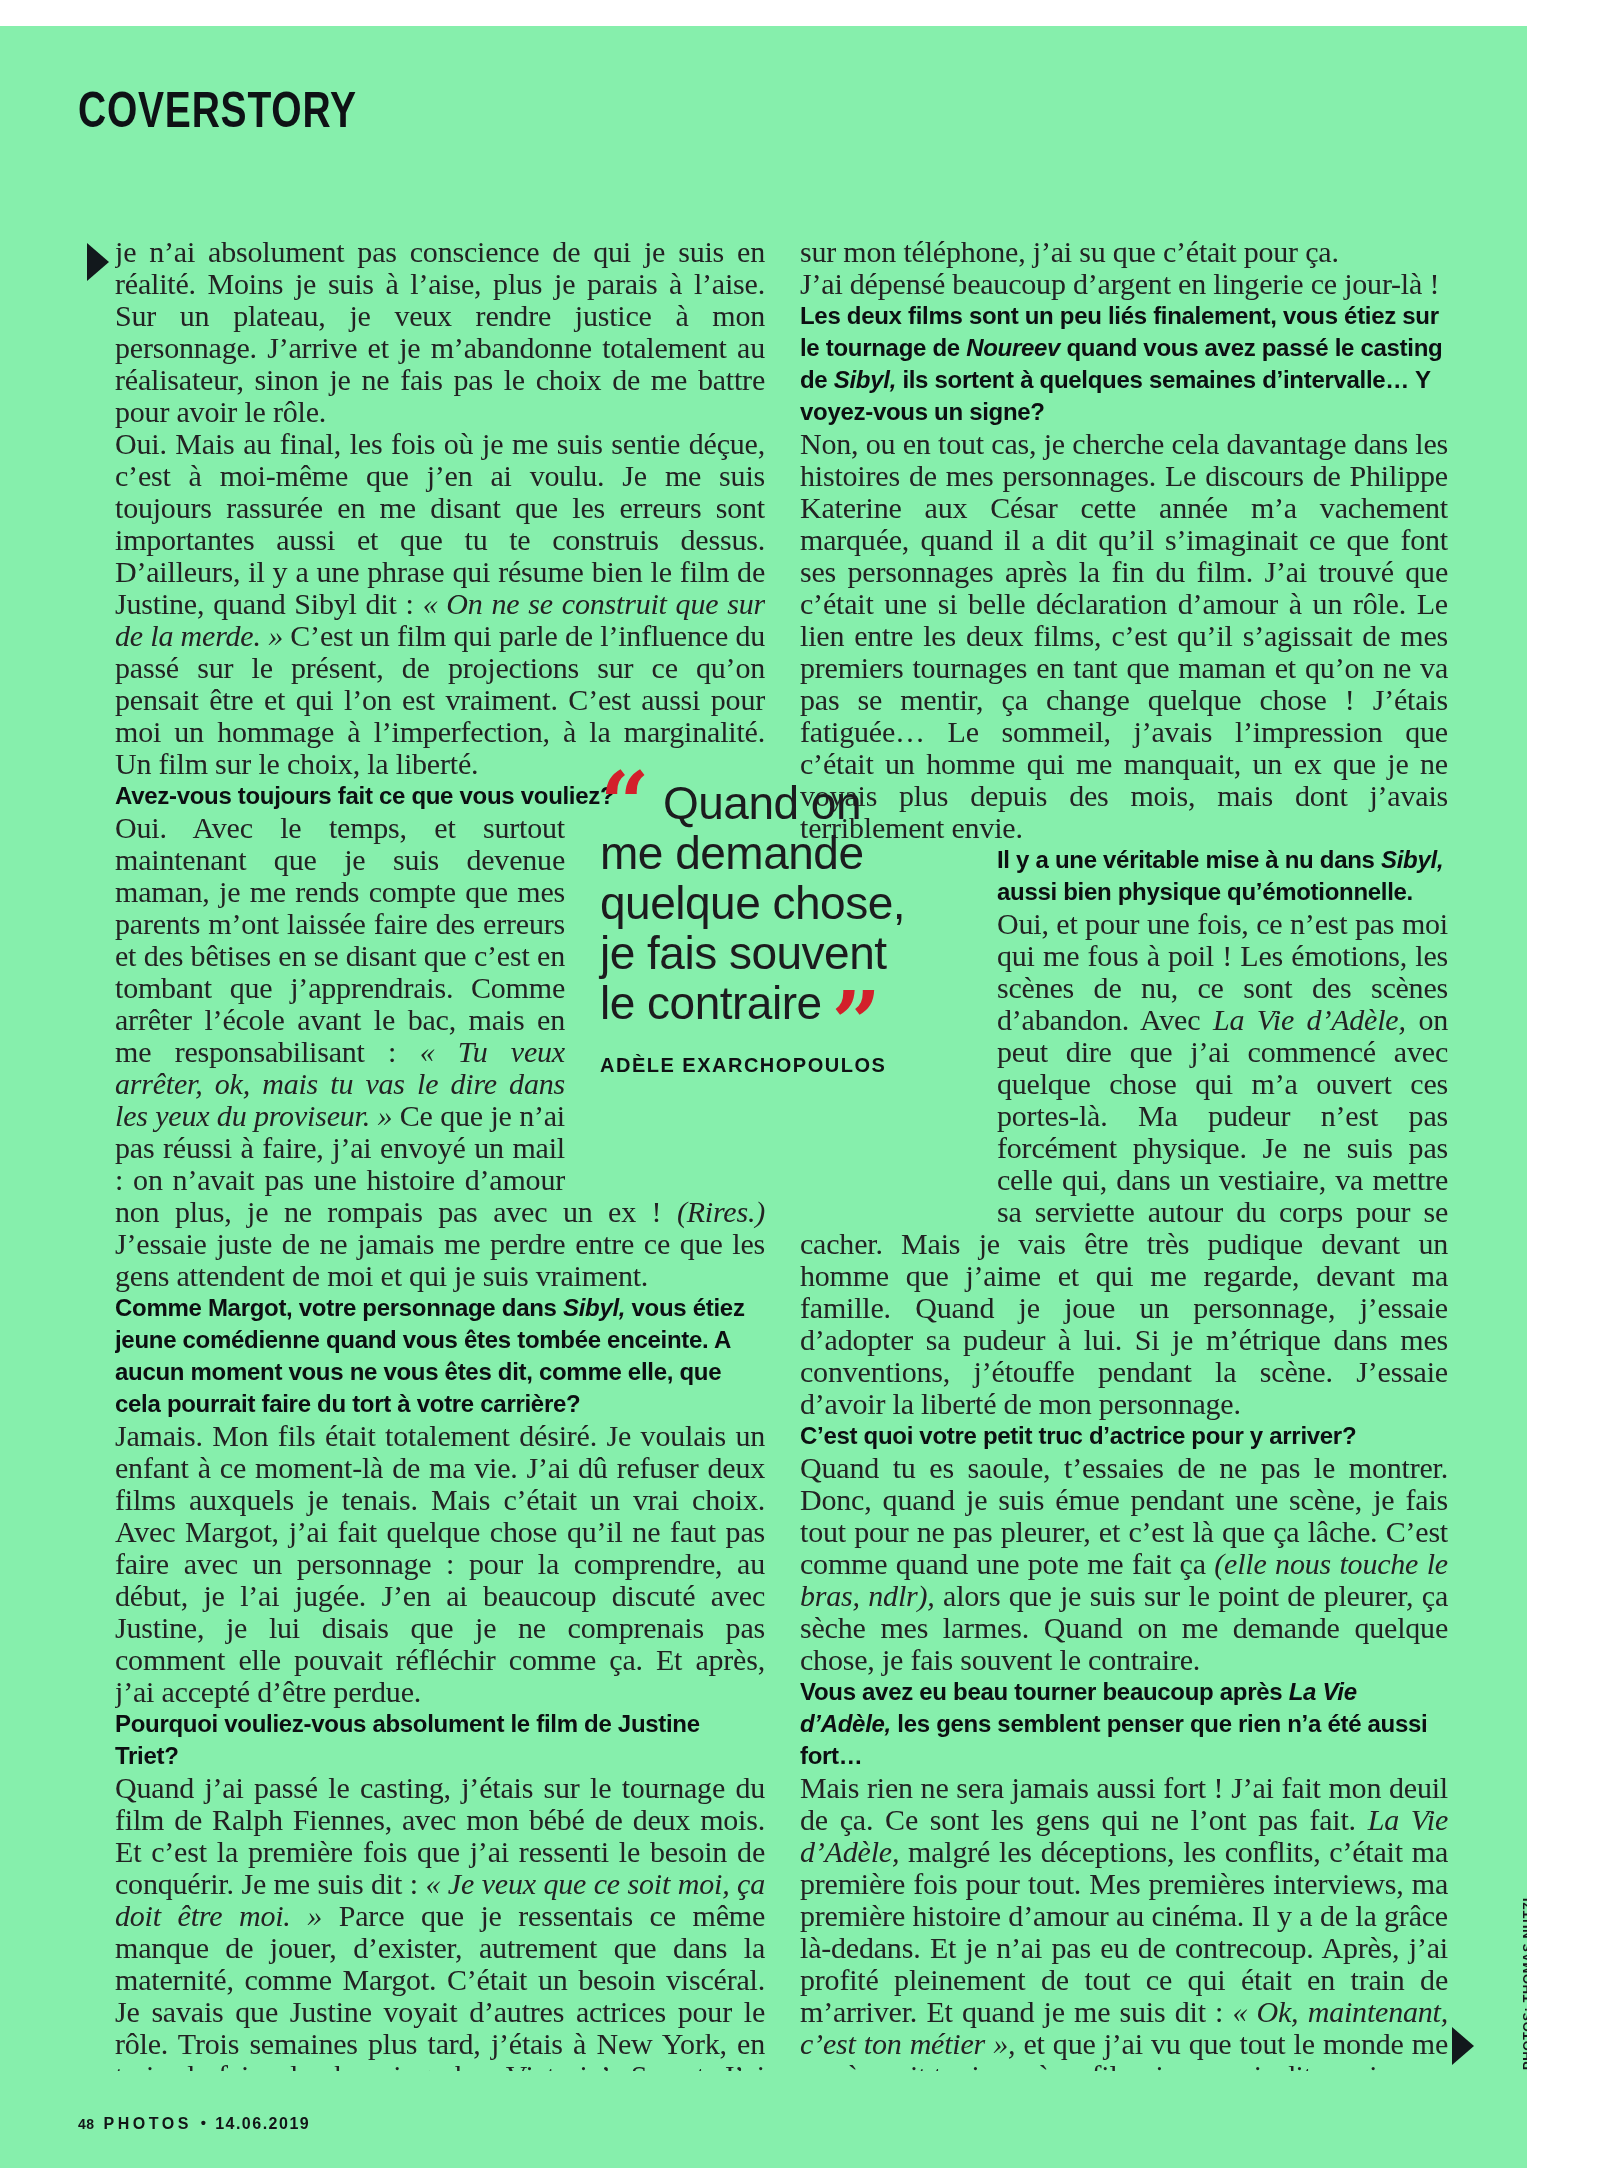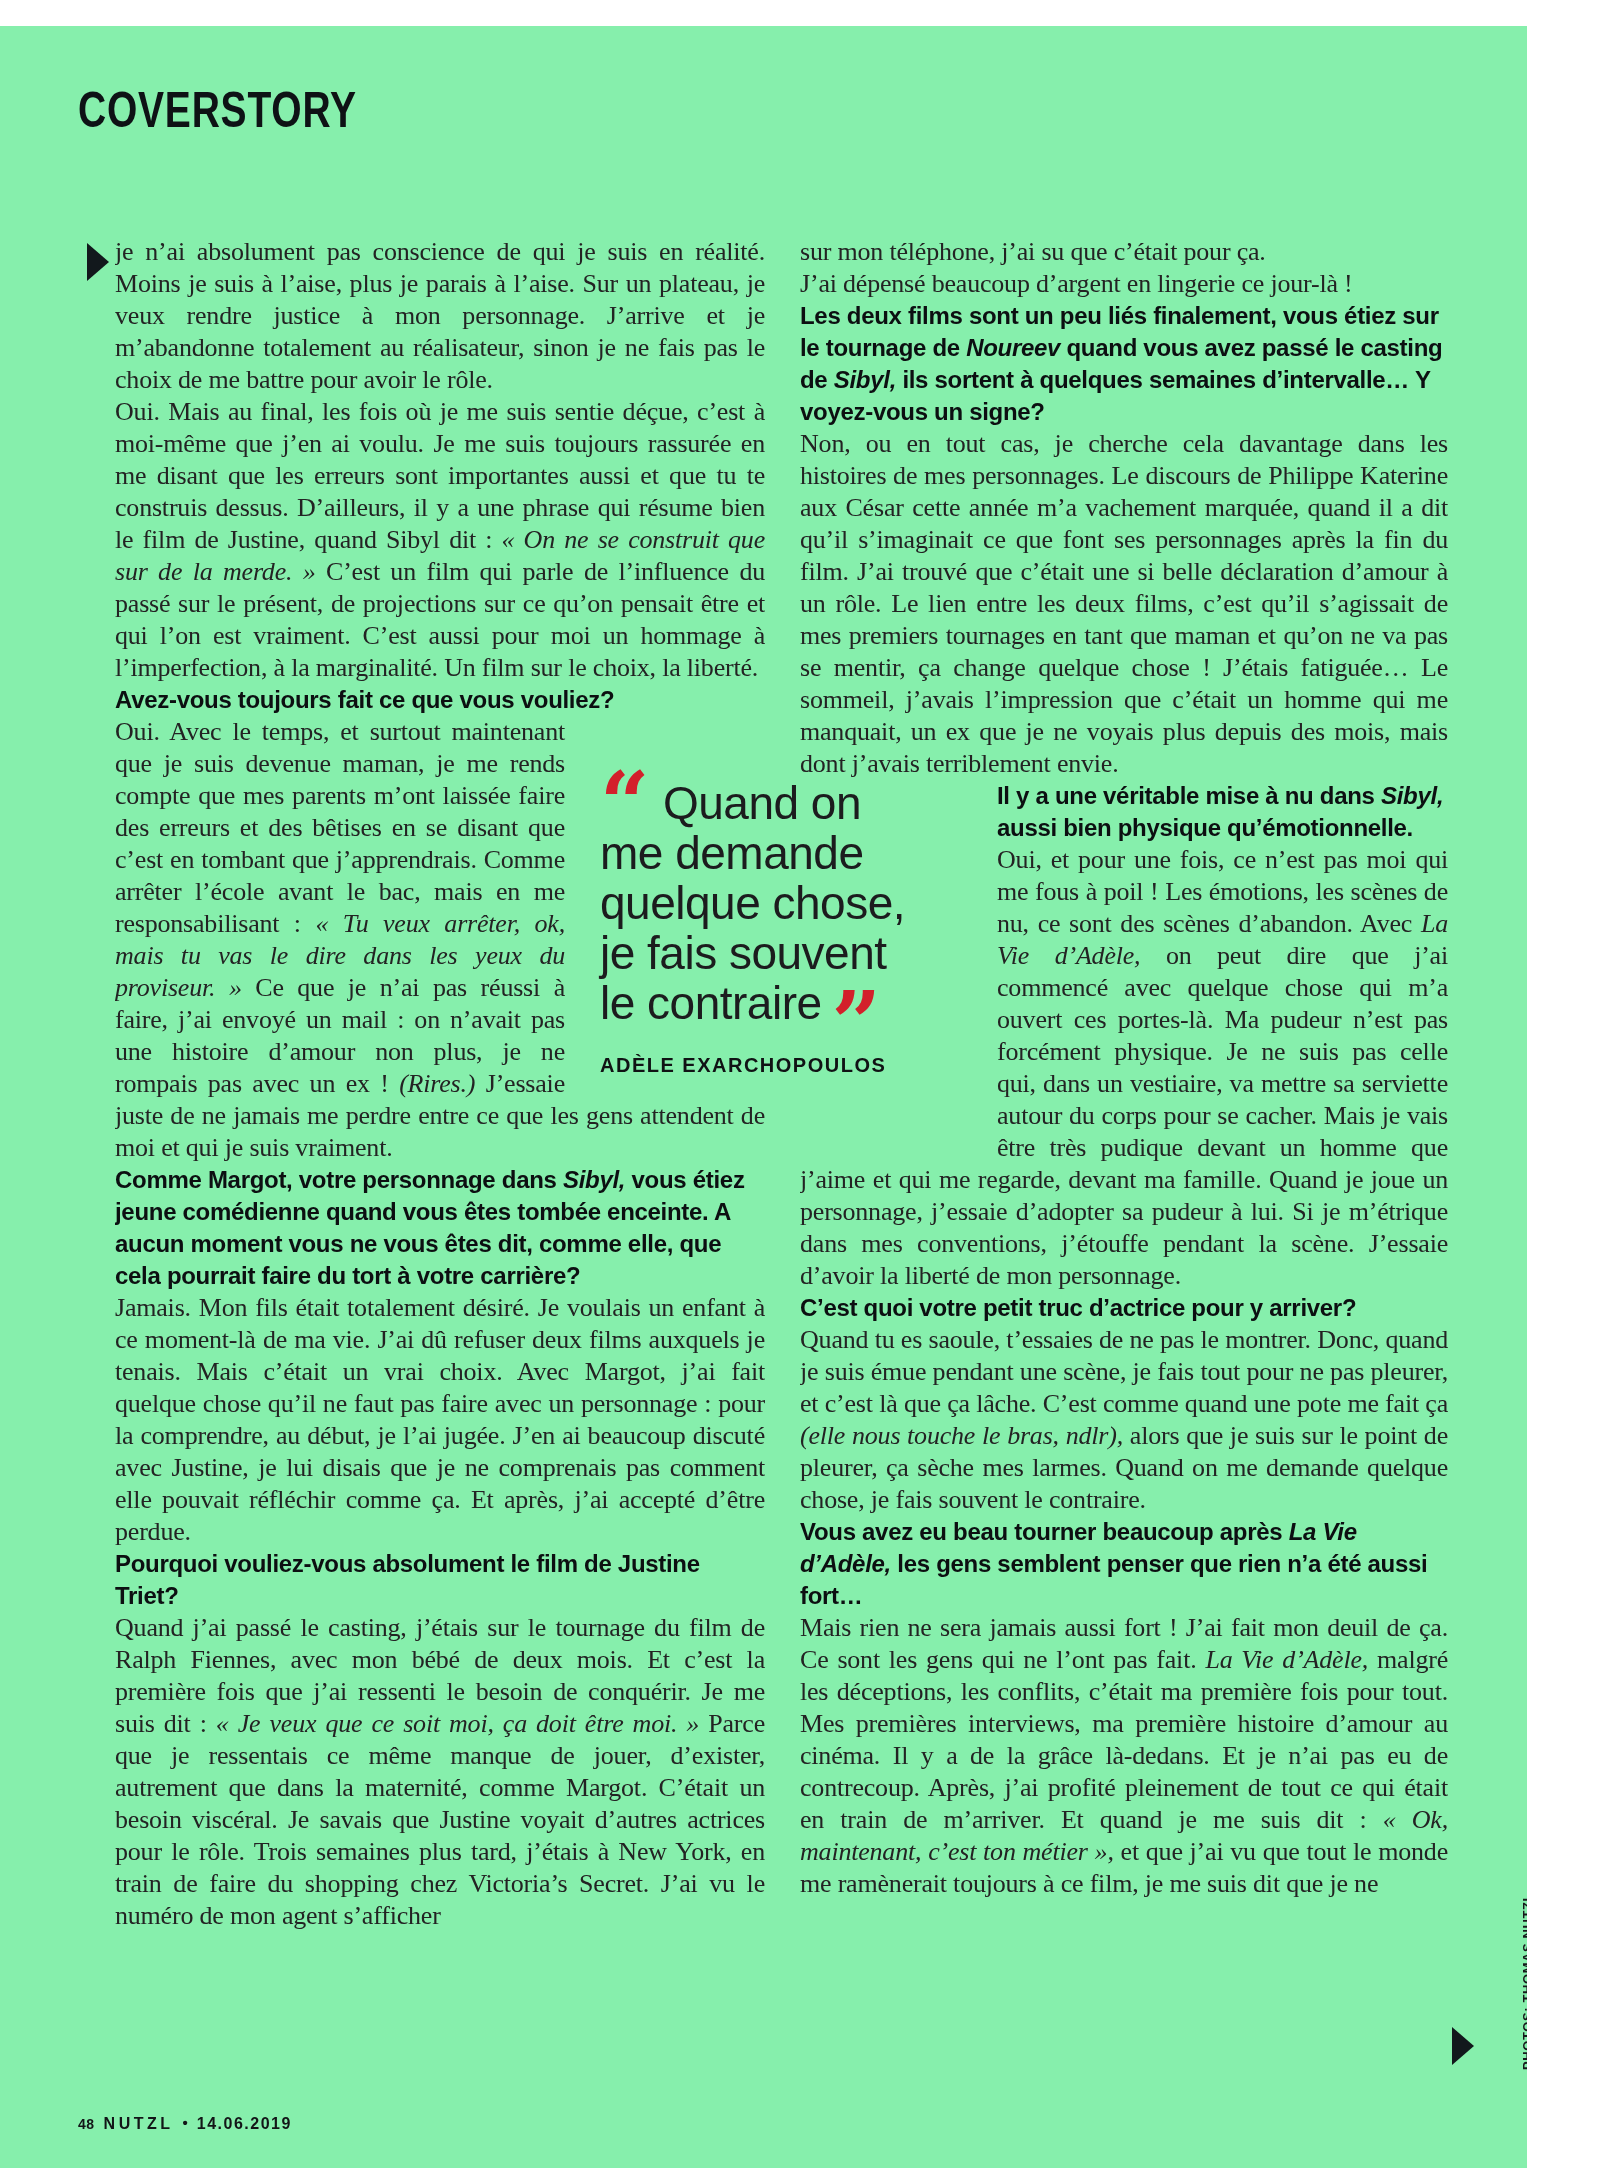--- a/index.html
+++ b/index.html
@@ -8,21 +8,21 @@
   
   #coverstory{position:absolute;left:78px;top:55px;
     font-family:"Liberation Sans",sans-serif;font-weight:700;font-size:50px;
     letter-spacing:1px;color:#0e1215;transform:scaleX(0.78);transform-origin:0 0;white-space:nowrap;}
   
   .col{position:absolute;top:210px;width:650px;height:1835px;overflow:hidden;
        text-align:justify;}
   #col1{left:115px;}
   #col2{left:800px;width:648px;}
   .col p{margin:0;padding:0;}
-  p.a{font-family:"Liberation Serif",serif;font-size:26px;line-height:32px;
+  p.a{font-family:"Liberation Serif",serif;font-size:30px;line-height:32px;
       letter-spacing:-0.2px;color:#232323;}
   p.q{font-family:"Liberation Sans",sans-serif;font-weight:700;font-size:24px;line-height:32px;
       letter-spacing:-0.3px;color:#0c0f11;text-align:left;}
   .it{font-style:italic;}
   .bit{font-style:italic;}
   .spacer{background:transparent;}
   .sp-r{float:right;width:200px;height:384px;}
   .sp-l{float:left;width:197px;height:384px;}
   
   .tri{position:absolute;width:0;height:0;
@@ -89,18 +89,18 @@
     <div id="pq-text"><span class="qmark qo" style="color: rgb(211, 32, 43);">“</span>Quand on<br>me demande<br>quelque chose,<br>je fais souvent<br>le contraire<span class="qmark qc" style="color: rgb(211, 32, 43);">”</span></div>
     <div id="pq-attr">ADÈLE EXARCHOPOULOS</div>
   </div>
 
   <div id="next-arrow" class="tri"></div>
 
   <div id="photo-credit">PHOTOS: THOMAS NUTZL</div>
 
   <div id="footer">
     <span class="pno">48</span>
-    <span class="mag">NUTZL</span>
+    <span class="mag">PHOTOS</span>
     <span class="sep">•</span>
     <span class="dat">14.06.2019</span>
   </div>
 
 </div>
 
 </body></html>

